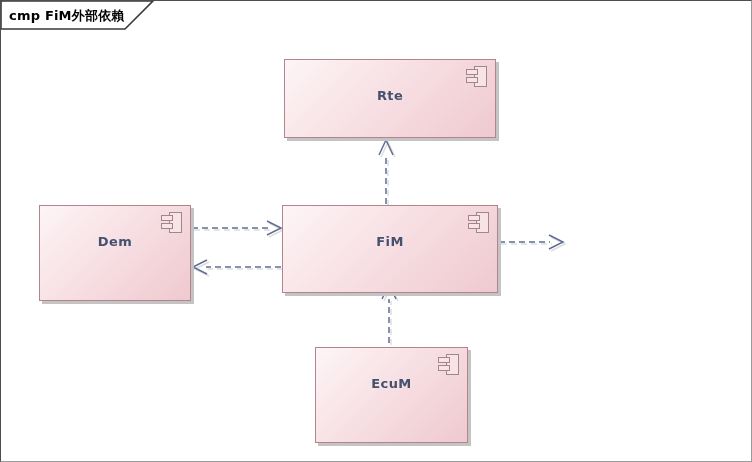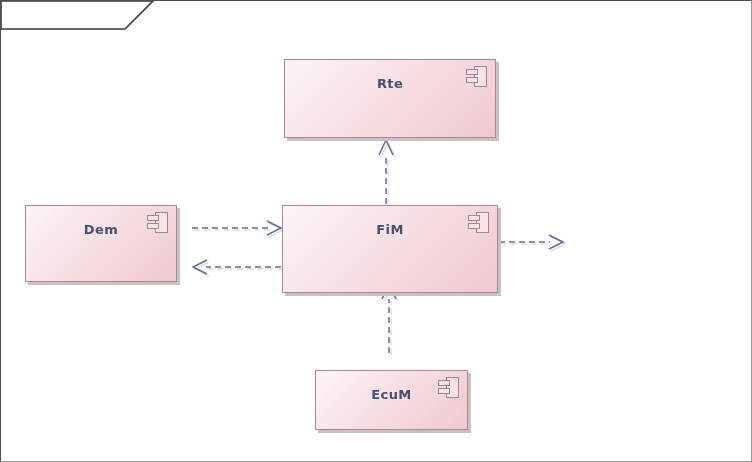--- a/index.html
+++ b/index.html
@@ -34,21 +34,21 @@
   
   .component {
     position: absolute;
     box-sizing: border-box;
     background: linear-gradient(135deg, #fdf5f6 0%, #f6dce0 55%, #eec9d0 100%);
     border: 1px solid #b4848e;
     box-shadow: 3px 3px 0 #c4c4c4;
   }
   .comp-name {
     display: block;
-    margin-top: 16px;
+    margin-top: 28px;
     text-align: center;
     font-size: 13px;
     font-weight: bold;
     color: #44516f;
     letter-spacing: 0.4px;
   }
   .comp-icon { position: absolute; top: 6px; right: 7px; width: 22px; height: 23px; }
   .ci-body {
     position: absolute; left: 8px; top: 0; width: 13px; height: 21px;
     border: 1px solid #a2868d; background: #f8e4e7; box-sizing: border-box;
@@ -71,20 +71,21 @@
 </style>
 </head>
 <body>
 
 <div id="canvas">
 
   <div class="frame-tab">
     <svg width="170" height="34">
       <polygon points="0,0 152,0 124,28 0,28" fill="#ffffff" stroke="#3a3a3a" stroke-width="1.6"></polygon>
     </svg>
+    <span class="frame-tab-label">cmp FiM外部依賴</span>
   </div>
 
   <svg id="connector-layer" width="752" height="462">
 
     <g>
       <line class="conn-line" x1="385" y1="203" x2="385" y2="153"></line>
       <polyline class="conn-head" points="378,154 385,139 392,154"></polyline>
     </g>
 
     <g>
@@ -110,40 +111,40 @@
 
   <div class="component" style="left:283px; top:58px; width:212px; height:79px;">
     <span class="comp-name">Rte</span>
     <span class="comp-icon">
       <span class="ci-body"></span>
         <span class="ci-tab ci-tab1"></span>
         <span class="ci-tab ci-tab2"></span>
     </span>
   </div>
 
-  <div class="component" style="left:24px; top:204px; width:152px; height:77px;">
+  <div class="component" style="left:38px; top:204px; width:152px; height:96px;">
     <span class="comp-name">Dem</span>
     <span class="comp-icon">
       <span class="ci-body"></span>
         <span class="ci-tab ci-tab1"></span>
         <span class="ci-tab ci-tab2"></span>
     </span>
   </div>
 
   <div class="component" style="left:281px; top:204px; width:216px; height:88px;">
     <span class="comp-name">FiM</span>
     <span class="comp-icon">
       <span class="ci-body"></span>
         <span class="ci-tab ci-tab1"></span>
         <span class="ci-tab ci-tab2"></span>
     </span>
   </div>
 
 
-  <div class="component" style="left:314px; top:369px; width:153px; height:60px;">
+  <div class="component" style="left:314px; top:346px; width:153px; height:96px;">
     <span class="comp-name">EcuM</span>
     <span class="comp-icon">
       <span class="ci-body"></span>
         <span class="ci-tab ci-tab1"></span>
         <span class="ci-tab ci-tab2"></span>
     </span>
   </div>
 
 </div>
 

